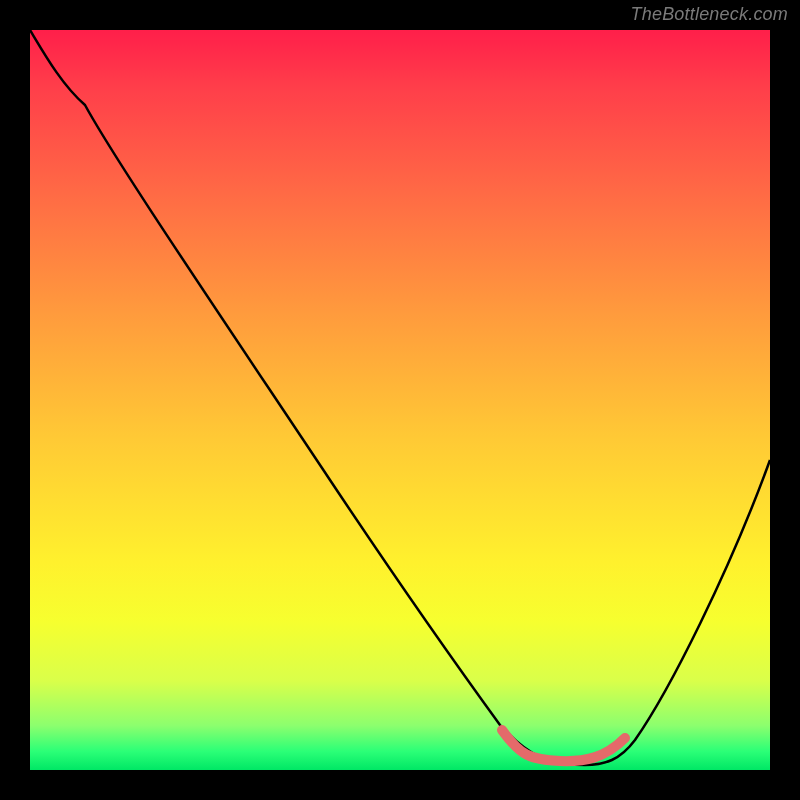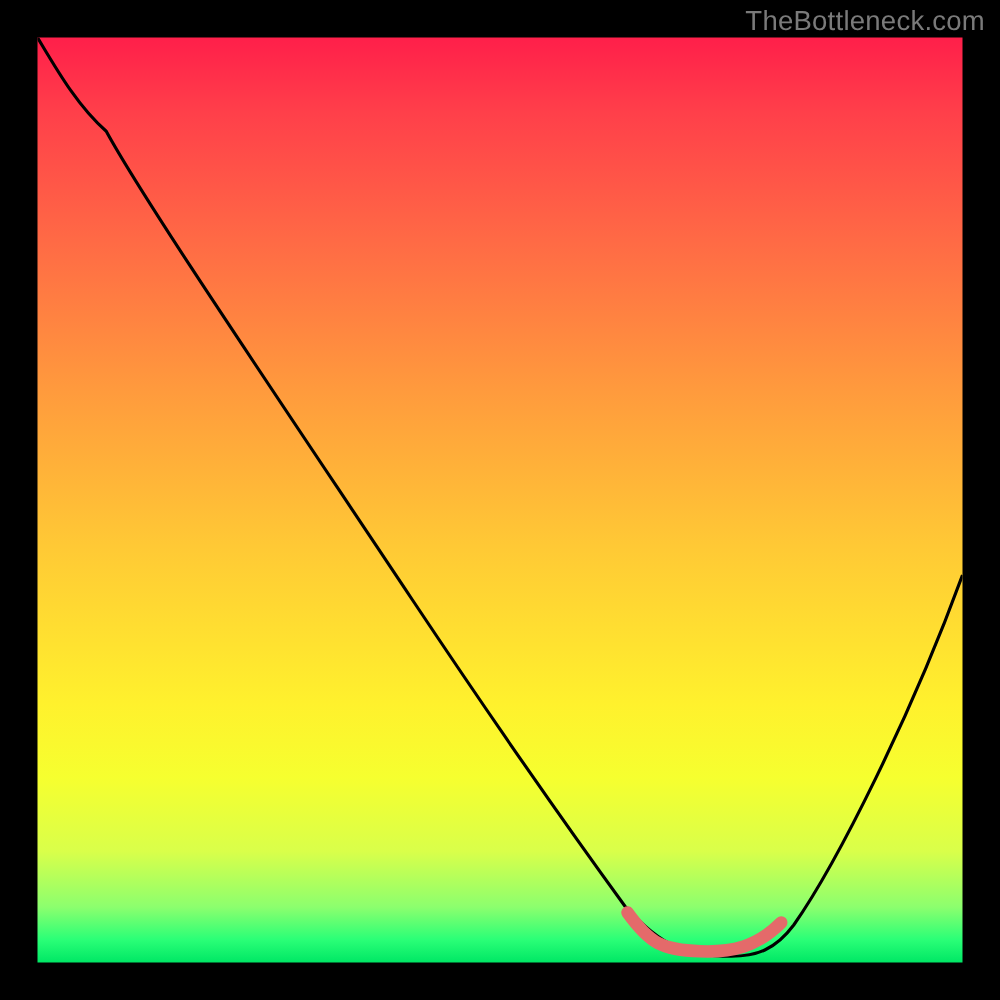--- a/index.html
+++ b/index.html
@@ -37,23 +37,24 @@
       #8cff6e 94%,
       #2bff77 97.5%,
       #00e765 100%
     );
   }
   .watermark {
     position: absolute;
     top: 4px;
     right: 12px;
     color: #7a7a7a;
-    font-size: 22px;
+    font-size: 18px;
     font-weight: 500;
     letter-spacing: 0.2px;
+    font-style: italic;
   }
   svg.curves {
     position: absolute;
     left: 0;
     top: 0;
     width: 740px;
     height: 740px;
   }
   .black-line {
     stroke: #000;

